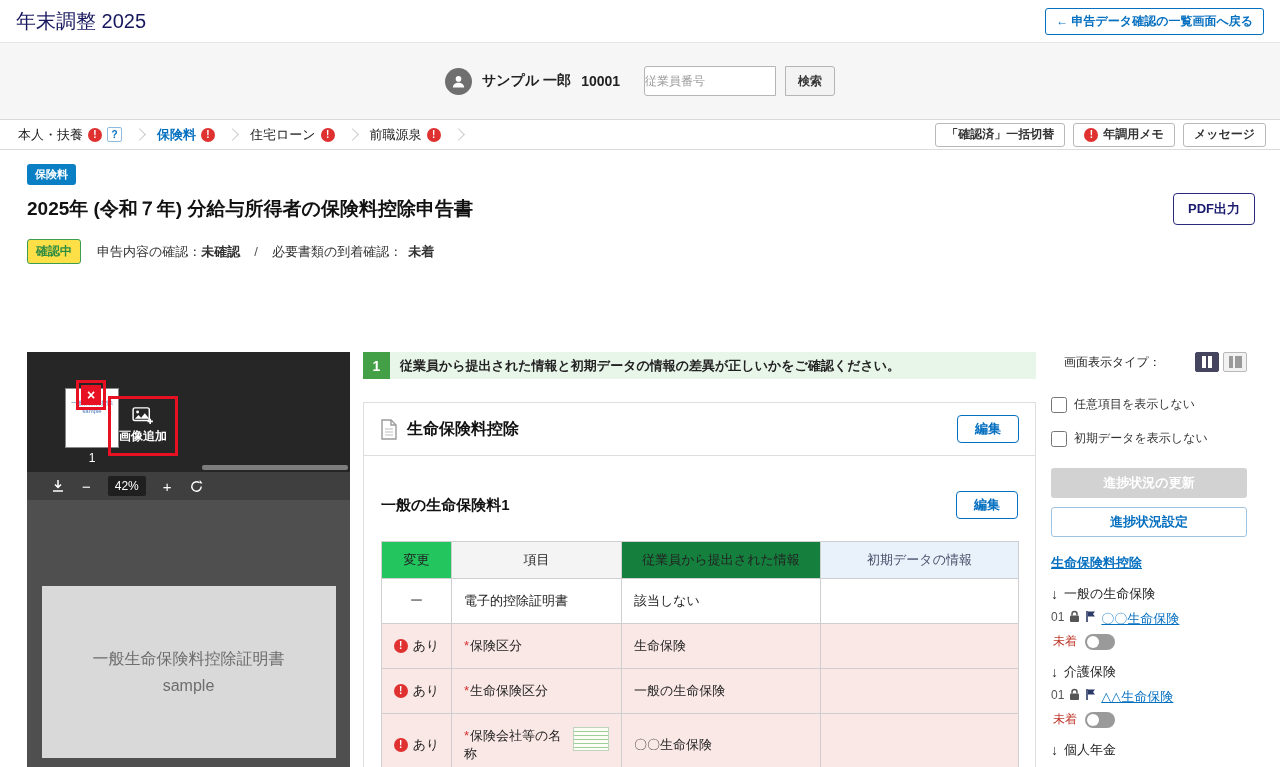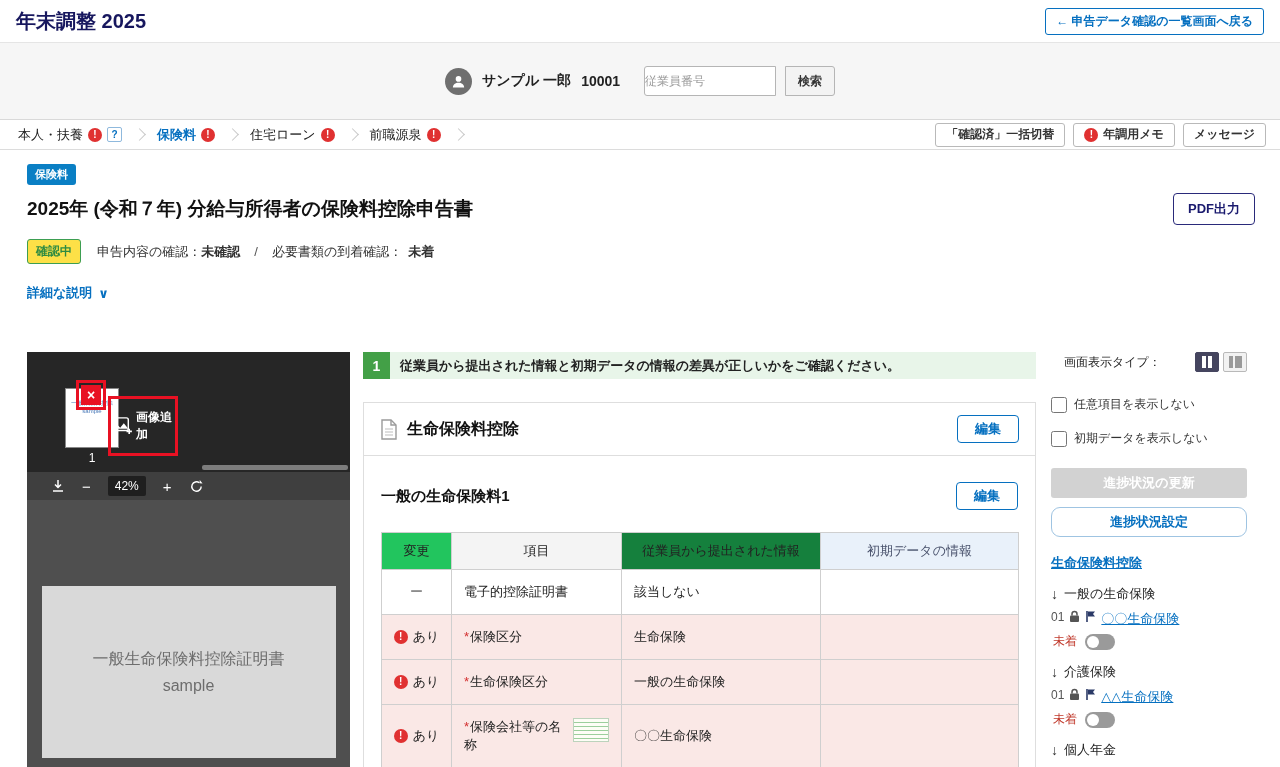--- a/index.html
+++ b/index.html
@@ -2,21 +2,21 @@
 <html><head>
 <meta charset="utf-8">
 <style>
   * { margin:0; padding:0; box-sizing:border-box; }
   html,body { width:1280px; height:767px; overflow:hidden; background:#fff;
     font-family:"Liberation Sans","DejaVu Sans",sans-serif; color:#222; }
   .page { position:relative; width:1280px; height:767px; overflow:hidden; }
 
   
   .top-header { height:42px; display:flex; align-items:center; justify-content:space-between; padding:0 16px; background:#fff; }
-  .app-title { font-size:20px; font-weight:bold; color:#17175e; }
+  .app-title { font-size:20px; font-weight:normal; color:#17175e; }
   .back-btn { font-size:12px; font-weight:bold; color:#0670c0; border:1px solid #0670c0; background:#fff; border-radius:3px; height:27px; padding:0 10px; cursor:pointer; }
 
   
   .user-bar { height:78px; background:#f6f6f6; border-top:1px solid #e5e5e5; border-bottom:1px solid #d9d9d9; display:flex; align-items:center; justify-content:center; gap:10px; }
   .avatar { width:27px; height:27px; border-radius:50%; background:#6f6f6f; display:flex; align-items:center; justify-content:center; }
   .user-name { font-size:14px; font-weight:bold; color:#222; }
   .user-id { font-size:14px; font-weight:bold; color:#222; margin-right:14px; }
   .emp-input { width:132px; height:30px; border:1px solid #b5b5b5; border-radius:3px 0 0 3px; padding:0 0; font-size:12px; color:#333; background:#fff; }
   .emp-input::placeholder { color:#9a9a9a; }
   .search-btn { height:30px; margin-left:-1px; padding:0 12px; font-size:12px; font-weight:bold; color:#333; background:#f3f3f3; border:1px solid #b5b5b5; border-radius:0 3px 3px 0; cursor:pointer; }
@@ -48,40 +48,40 @@
 
   
   .viewer { position:absolute; left:27px; top:0; width:323px; bottom:0; background:#4f4f4f; }
   .thumb-strip { position:relative; height:120px; background:#262626; overflow:hidden; }
   .thumb { position:absolute; left:38px; top:36px; width:54px; height:60px; background:#fff; border:1px solid #888; padding-top:10px; text-align:center; cursor:pointer; }
   .thumb .t1 { font-size:6px; color:#4a7ab8; }
   .thumb .t2 { font-size:6px; color:#4a7ab8; }
   .page-num { position:absolute; left:38px; top:99px; width:54px; text-align:center; color:#fff; font-size:12px; }
   .close-hl { position:absolute; left:49px; top:28px; border:3px solid #e81123; padding:2px; background:transparent; }
   .close-btn { width:20px; height:20px; background:#e81123; color:#fff; font-size:14px; font-weight:bold; display:flex; align-items:center; justify-content:center; cursor:pointer; line-height:1; }
-  .addimg-hl { position:absolute; left:81px; top:44px; width:70px; height:60px; border:3px solid #e81123; display:flex; flex-direction:row; align-items:center; justify-content:center; gap:3px; cursor:pointer; }
+  .addimg-hl { position:absolute; left:81px; top:44px; width:70px; height:60px; border:3px solid #e81123; display:flex; flex-direction:column; align-items:center; justify-content:center; gap:3px; cursor:pointer; }
   .addimg-label { color:#fff; font-size:12px; font-weight:bold; }
   .hscroll { position:absolute; bottom:2px; left:175px; width:146px; height:5px; background:#7d7d7d; border-radius:2px; }
   .viewer-toolbar { height:28px; background:#3f3f3f; display:flex; align-items:center; gap:17px; padding-left:24px; }
   .vt-ic { color:#fff; font-size:15px; line-height:1; cursor:pointer; display:inline-flex; align-items:center; }
   .zoom-box { background:#1f1f1f; color:#fff; font-size:12px; padding:3px 7px; border-radius:2px; }
   .preview { height:267px; display:flex; justify-content:center; }
   .preview-doc { margin-top:86px; width:294px; height:172px; background:#d9d9d9; display:flex; flex-direction:column; align-items:center; justify-content:center; color:#6d6d6d; font-size:16px; line-height:1.7; }
 
   
   .center { position:absolute; left:363px; top:0; width:673px; }
   .inst-banner { display:flex; align-items:center; background:#e8f5e9; height:27px; }
   .inst-num { width:27px; height:27px; background:#43a047; color:#fff; font-size:14px; font-weight:bold; display:flex; align-items:center; justify-content:center; flex:0 0 27px; }
   .inst-text { font-size:13px; font-weight:bold; color:#222; margin-left:10px; }
   .card { margin-top:23px; border:1px solid #dedede; border-bottom:none; background:#fff; }
   .card-head { display:flex; align-items:center; gap:9px; padding:12px 16px; border-bottom:1px solid #dedede; }
   .card-title { font-size:16px; font-weight:bold; color:#111; }
   .edit-btn { margin-left:auto; font-size:13px; font-weight:bold; color:#0670c0; border:1px solid #0670c0; background:#fff; border-radius:4px; padding:4px 17px; cursor:pointer; }
   .card-body { padding:0 17px 0 17px; }
-  .subsec-head { display:flex; align-items:center; margin-top:26px; }
+  .subsec-head { display:flex; align-items:center; margin-top:35px; }
   .subsec-title { font-size:15px; font-weight:bold; color:#111; }
   table.diff { border-collapse:collapse; table-layout:fixed; width:637px; margin-top:22px; font-size:13px; }
   table.diff th, table.diff td { border:1px solid #cfcfcf; }
   th.h-change { width:70px; background:#22c55e; font-weight:normal; padding:9px 4px; }
   th.h-item { width:170px; background:#f4f4f4; font-weight:normal; padding:9px 4px; }
   th.h-sub { width:199px; background:#15803d; font-weight:normal; padding:9px 4px; border:1px solid #64a866; }
   th.h-init { width:198px; background:#e9f1fa; font-weight:normal; color:#48516b; padding:9px 4px; }
   td.c-change { text-align:center; padding:13px 4px; }
   td.c-item { padding:13px 12px; }
   td.c-val { padding:13px 12px; }
@@ -102,21 +102,21 @@
   .disp-btn { width:24px; height:20px; border:1px solid #b9b9b9; border-radius:2px; display:flex; align-items:center; justify-content:center; gap:2px; cursor:pointer; }
   .disp-btn.sel { background:#45455f; border-color:#45455f; }
   .disp-btn.sel i { display:block; width:4px; height:12px; background:#fff; }
   .disp-btn.unsel { background:#f2f2f2; }
   .disp-btn.unsel i { display:block; width:4px; height:12px; background:#9a9a9a; }
   .disp-btn.unsel i.wide { width:7px; }
   .cb-row { display:flex; align-items:center; gap:7px; margin-top:17px; cursor:pointer; }
   .cb-row:first-of-type { margin-top:24px; }
   .cb-row input { width:16px; height:16px; cursor:pointer; }
   .upd-btn { margin-top:21px; width:196px; height:30px; background:#d2d2d2; color:#fff; font-size:13px; font-weight:bold; border:none; border-radius:3px; cursor:default; }
-  .set-btn { margin-top:9px; width:196px; height:30px; background:#fff; color:#0670c0; font-size:13px; font-weight:bold; border:1px solid #9fc4e2; border-radius:9px; cursor:pointer; }
+  .set-btn { margin-top:9px; width:196px; height:30px; background:#fff; color:#0670c0; font-size:13px; font-weight:bold; border:1px solid #9fc4e2; border-radius:3px; cursor:pointer; }
   .side-link { display:inline-block; margin-top:17px; color:#0670c0; font-size:13px; font-weight:bold; text-decoration:underline; cursor:pointer; }
   .grp-head { display:flex; align-items:center; gap:6px; margin-top:13px; font-size:13px; color:#222; }
   .dn-arrow { font-weight:bold; color:#333; font-size:14px; }
   .grp-item { display:flex; align-items:flex-start; gap:5px; margin-top:7px; }
   .grp-no { color:#555; font-size:12px; }
   .item-link { color:#0670c0; font-size:13px; text-decoration:underline; cursor:pointer; }
   .item-plain { color:#333; font-size:13px; }
   .grp-status { display:flex; align-items:center; gap:8px; margin-top:5px; padding-left:2px; }
   .st-red { color:#c0392b; font-size:12px; }
   .toggle { width:30px; height:16px; border-radius:8px; background:#9a9a9a; position:relative; cursor:pointer; }
@@ -184,26 +184,20 @@
       <span class="doc-title">2025年 (令和７年) 分給与所得者の保険料控除申告書</span>
       <button class="pdf-btn">PDF出力</button>
     </div>
     <div class="status-row">
       <span class="status-badge">確認中</span>
       <span>申告内容の確認：</span>
       <span class="bold">未確認</span>
       <span class="slash">/</span>
       <span>必要書類の到着確認：</span>
       <span class="bold" style="margin-left:6px">未着</span>
-    </div>
-    <div>
-      <span class="detail-link">
-        <span>詳細な説明</span>
-        <span>∨</span>
-      </span>
     </div>
   </div>
 
   <div class="main-row">
 
     <div class="viewer">
       <div class="thumb-strip">
         <div class="thumb">
           <div class="t1">一般保険料控除</div>
           <div class="t2">sample</div>

